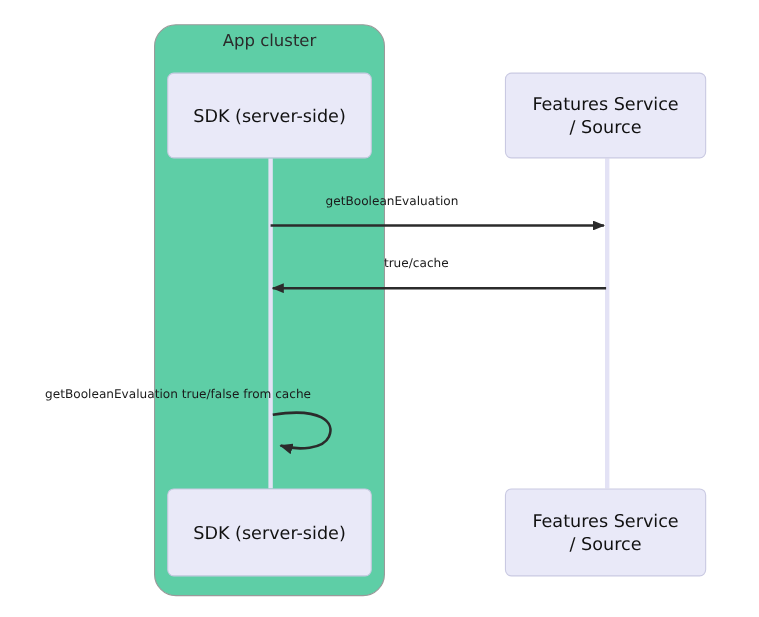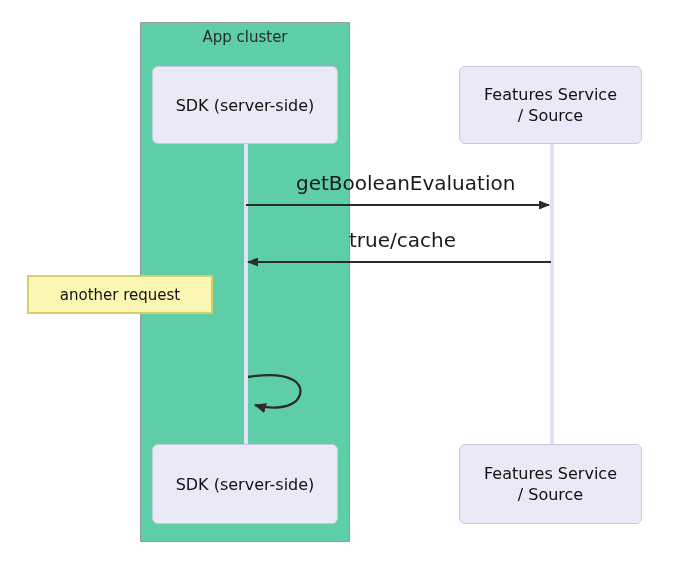--- a/index.html
+++ b/index.html
@@ -38,20 +38,21 @@
     color: #2b2b2b;
     line-height: 18px;
     white-space: nowrap;
   }
   .group-app {
     left: 140px;
     top: 22px;
     width: 210px;
     height: 520px;
     background: #5ECEA6;
+    border-radius: 20px;
   }
   .group-remote {
     left: 449px;
     top: 22px;
     width: 198px;
     height: 520px;
     background: #B1DFE2;
   }
 
   
@@ -125,21 +126,21 @@
     display: flex;
     align-items: center;
     justify-content: center;
     font-size: 15px;
     color: #111111;
   }
 
   
   .msg-label {
     position: absolute;
-    font-size: 20px;
+    font-size: 11px;
     color: #1a1a1a;
     white-space: nowrap;
     line-height: 18px;
   }
   .label-request  { left: 296px; top: 174px; }
   .label-response { left: 349px; top: 231px; }
   .label-cache    { left: 41px;  top: 350px; }
 
   
   #arrows {
@@ -164,26 +165,26 @@
   <div class="participant p-sdk-top">SDK (server-side)</div>
 
   <div class="participant p-feat-top">Features Service
 / Source</div>
 
   <div class="participant p-sdk-bottom">SDK (server-side)</div>
 
   <div class="participant p-feat-bottom">Features Service
 / Source</div>
 
-  <div class="note">another request</div>
 
   <div class="msg-label label-request">getBooleanEvaluation</div>
 
   <div class="msg-label label-response">true/cache</div>
 
+  <div class="msg-label label-cache">getBooleanEvaluation true/false from cache</div>
 
   <svg id="arrows" width="690" height="561" viewBox="0 0 690 561">
     <defs>
       <marker id="ah-right" markerWidth="11" markerHeight="9" refX="10" refY="4.5" orient="auto" markerUnits="userSpaceOnUse">
         <path d="M0,0 L11,4.5 L0,9 z" fill="#2b2b2b"></path>
       </marker>
       <marker id="ah-left" markerWidth="11" markerHeight="9" refX="10" refY="4.5" orient="auto" markerUnits="userSpaceOnUse">
         <path d="M0,0 L11,4.5 L0,9 z" fill="#2b2b2b"></path>
       </marker>
       <marker id="ah-loop" markerWidth="12" markerHeight="10" refX="11" refY="5" orient="auto" markerUnits="userSpaceOnUse">

